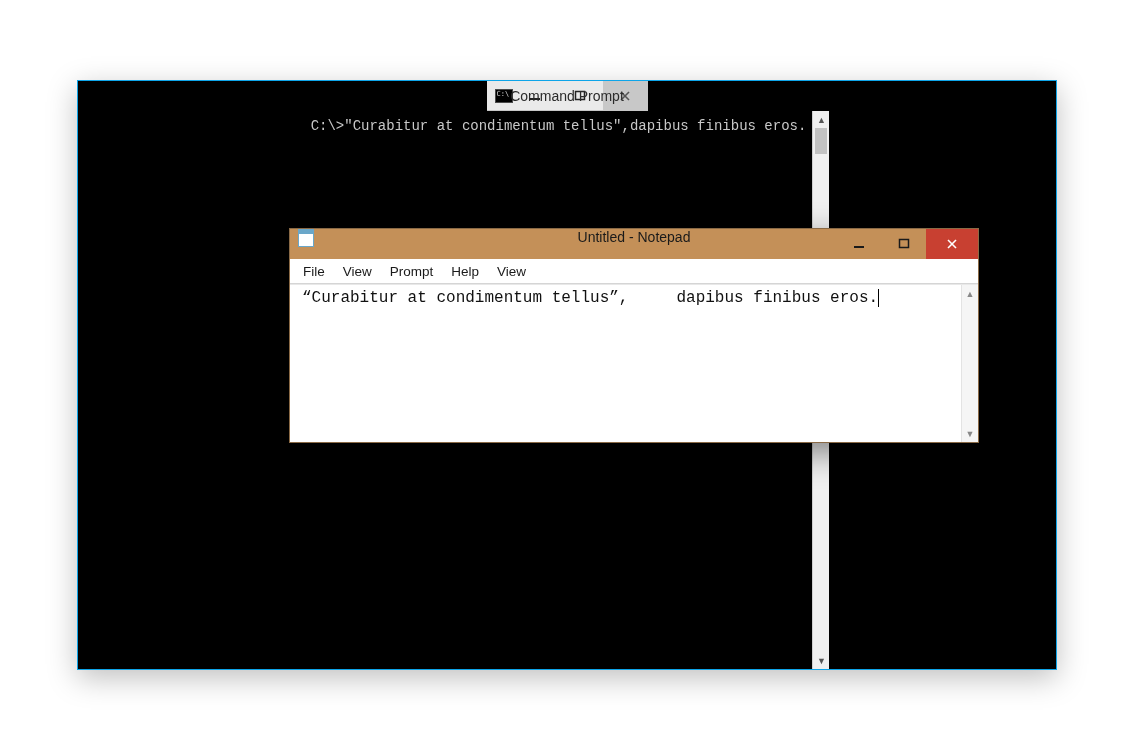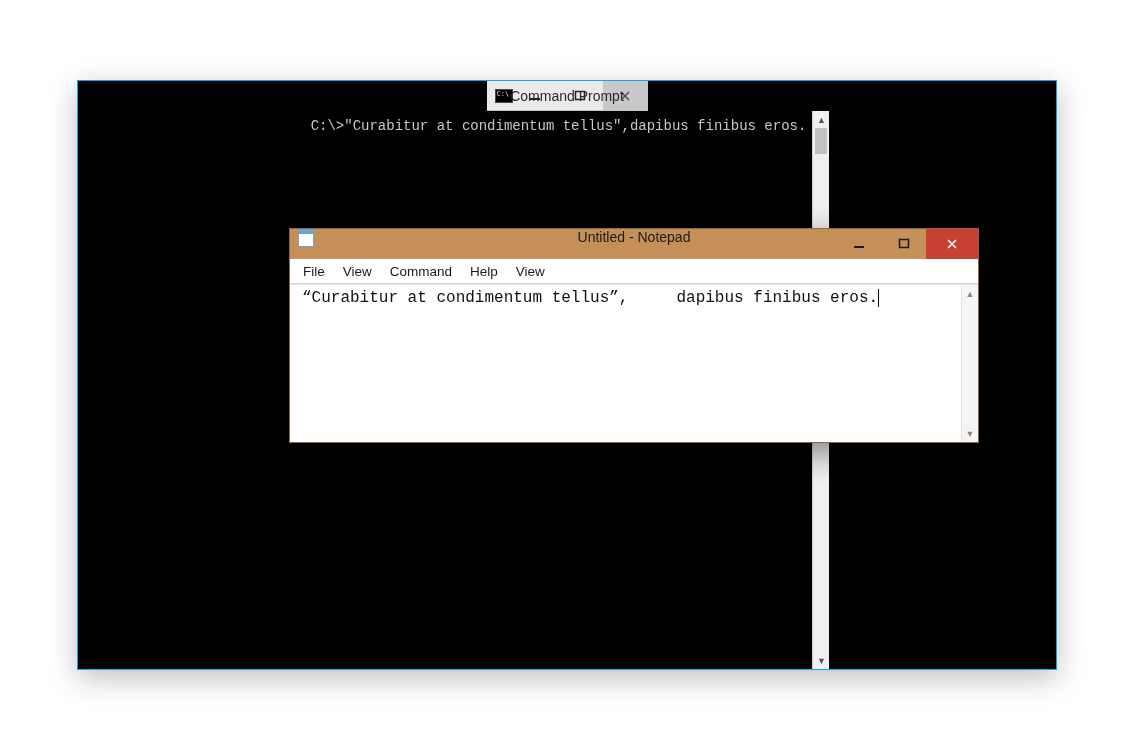--- a/index.html
+++ b/index.html
@@ -234,21 +234,21 @@
           <svg width="14" height="14">
               <line x1="3" y1="3" x2="11" y2="11" stroke="#fff" stroke-width="1.6"></line>
               <line x1="11" y1="3" x2="3" y2="11" stroke="#fff" stroke-width="1.6"></line>
             </svg>
         </div>
       </div>
     </div>
     <div class="np-menubar">
       <div class="np-menuitem">File</div>
       <div class="np-menuitem">View</div>
-      <div class="np-menuitem">Command</div>
+      <div class="np-menuitem">Prompt</div>
       <div class="np-menuitem">Help</div>
       <div class="np-menuitem">View</div>
     </div>
     <div class="np-body">
       <div class="np-textarea"><span>“Curabitur at condimentum tellus”,     dapibus finibus eros.</span><span class="np-caret"></span></div>
       <div class="np-scroll">
         <div class="arrow">▲</div>
         <div class="track"></div>
         <div class="arrow">▼</div>
       </div>

